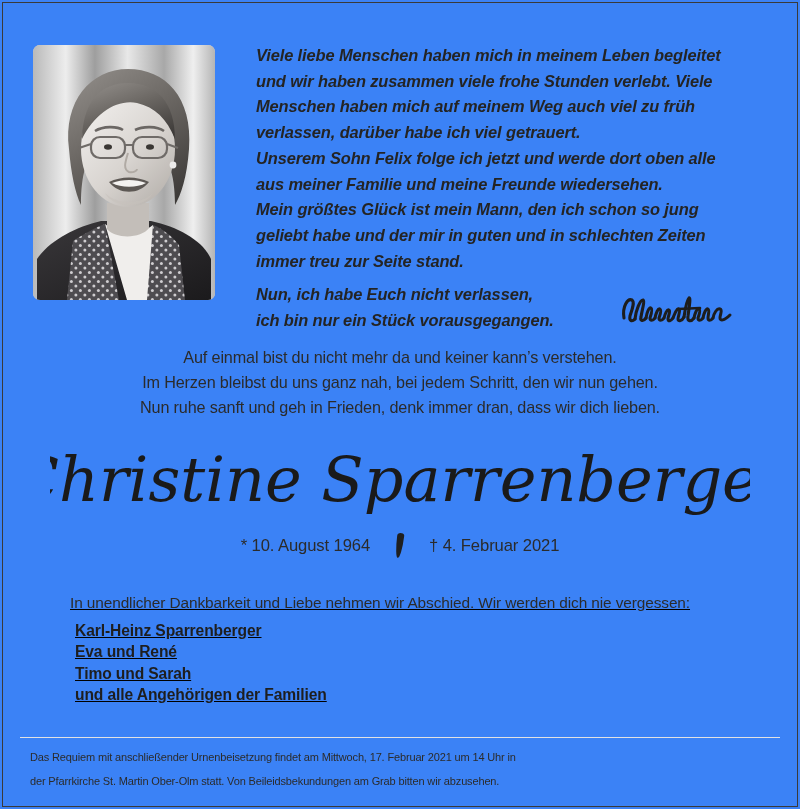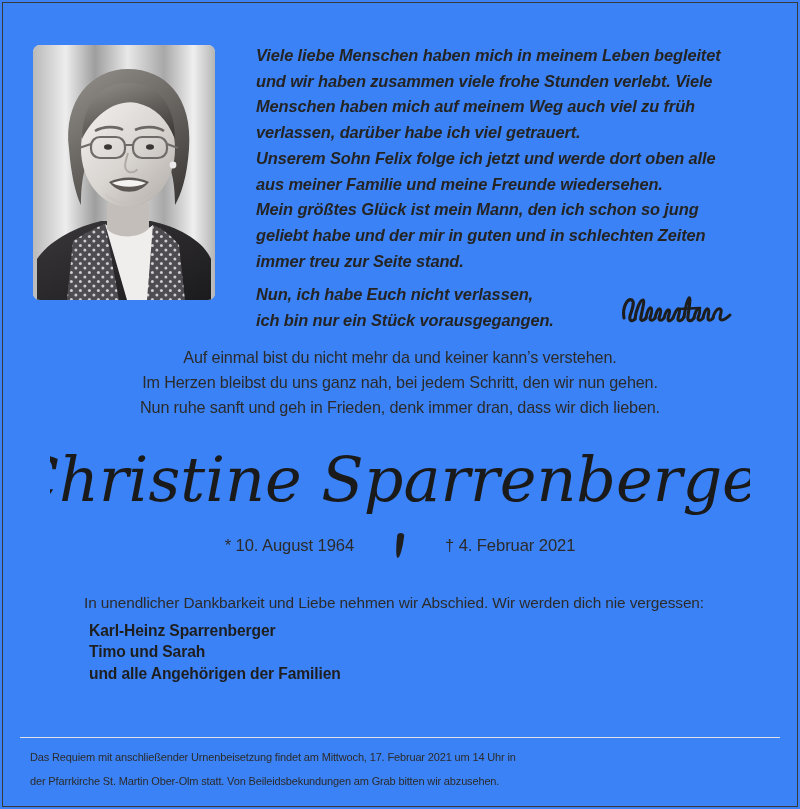--- a/index.html
+++ b/index.html
@@ -120,42 +120,43 @@
 
   
   .dates {
     position: absolute;
     left: 0;
     top: 533px;
     width: 800px;
     display: flex;
     justify-content: center;
     align-items: center;
-    gap: 42px;
+    gap: 26px;
   }
   .dates span {
     font-size: 16.6px;
     color: #2b2b2b;
     letter-spacing: -0.1px;
   }
   .date-sep {
     display: inline-block;
     width: 7px;
     height: 25px;
     background: #1f1f1f;
     border-radius: 60% 40% 55% 45% / 12% 10% 90% 88%;
     transform: rotate(7deg);
   }
 
   
   .family {
     position: absolute;
-    left: 84px;
+    left: 70px;
     top: 592px;
     width: 680px;
+    text-decoration: underline;
   }
   .family-intro {
     margin: 0 0 6px 0;
     font-size: 15.4px;
     line-height: 22px;
     color: #2b2b2b;
     letter-spacing: -0.1px;
   }
   .family-names {
     margin: 0;
@@ -332,20 +333,21 @@
   <div class="dates">
     <span>* 10. August 1964</span>
     <span class="date-sep"></span>
     <span>† 4. Februar 2021</span>
   </div>
 
   <div class="family">
     <p class="family-intro">In unendlicher Dankbarkeit und Liebe nehmen wir Abschied. Wir werden dich nie vergessen:</p>
     <ul class="family-names">
       <li>Karl-Heinz Sparrenberger</li>
+      <li>Eva und René</li>
       <li>Timo und Sarah</li>
       <li>und alle Angehörigen der Familien</li>
     </ul>
   </div>
 
   <div class="divider"></div>
   <div class="footer">
     <p>Das Requiem mit anschließender Urnenbeisetzung findet am Mittwoch, 17. Februar 2021 um 14 Uhr in</p>
     <p>der Pfarrkirche St. Martin Ober-Olm statt. Von Beileidsbekundungen am Grab bitten wir abzusehen.</p>
   </div>

